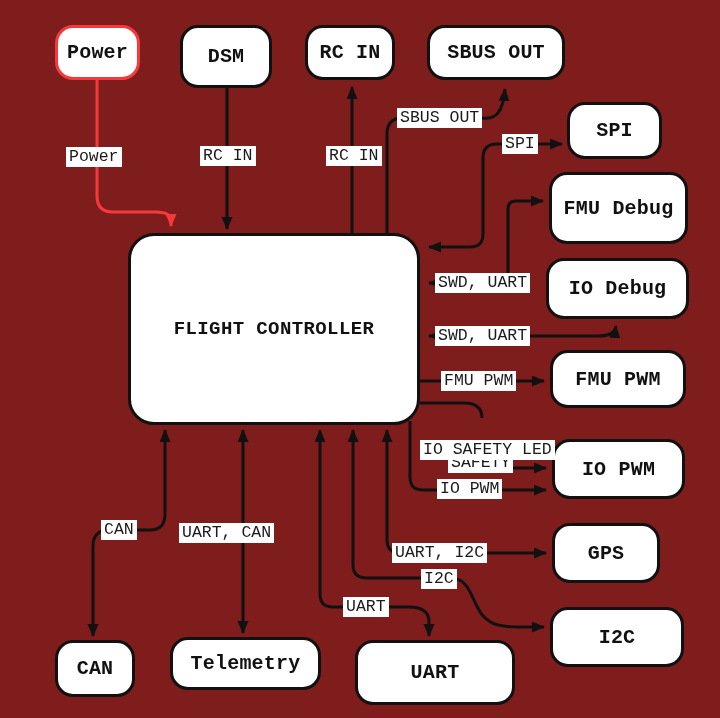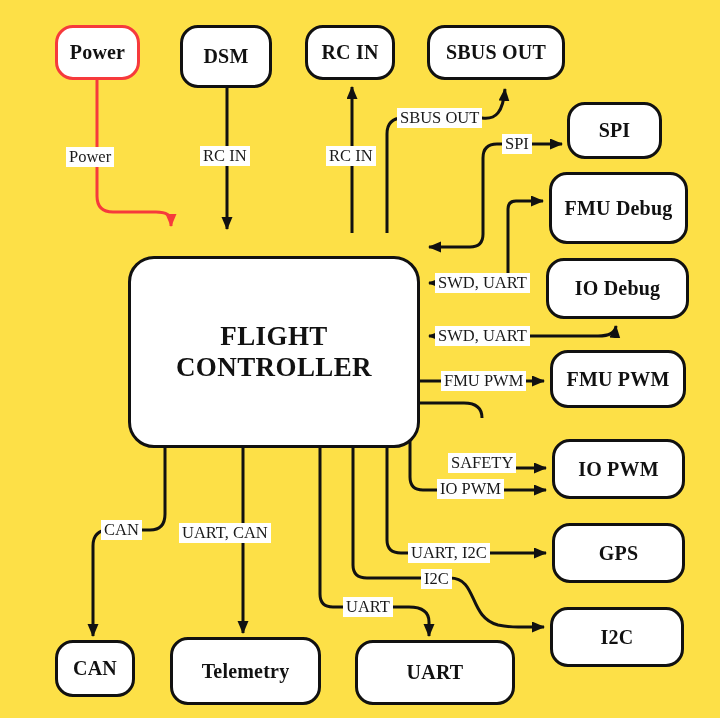--- a/index.html
+++ b/index.html
@@ -1,28 +1,28 @@
 <!DOCTYPE html>
 <html style="--accent: #f63a3c;"><head>
 <meta charset="utf-8">
 <style>
   html,body{margin:0;padding:0;background:#ffffff;}
   #canvas{
-    position:relative;width:720px;height:718px;background:#fde047;overflow:hidden;
-    font-family:Liberation Serif, serif;
+    position:relative;width:720px;height:718px;background:#7f1d1d;overflow:hidden;
+    font-family:Liberation Mono, monospace;
     text-align:center;
   }
   #wires{position:absolute;left:0;top:0;z-index:0;}
   .node{
     position:absolute;z-index:2;background:#fff;border:3px solid #111;
     border-radius:18px;display:flex;align-items:center;justify-content:center;
     font-weight:bold;font-size:20px;color:#111;letter-spacing:.2px;box-sizing:border-box;
   }
   .node.red{border-color:var(--accent,#f63a3c);}
-  .node.fc{border-radius:26px;font-size:27px;border-width:3.5px;letter-spacing:.4px;margin-top:23px;}
+  .node.fc{border-radius:26px;font-size:19px;border-width:3.5px;letter-spacing:.4px;}
   .elabel{
     position:absolute;z-index:3;background:#fff;padding:0 3px;font-size:16.5px;
     color:#1a1a1a;white-space:nowrap;line-height:20px;
   }
 </style>
 </head>
 <body>
 
 <div id="canvas">
 
@@ -99,48 +99,49 @@
   </div>
   <div class="node" style="left:546px;top:258px;width:143px;height:61px;">
     <span>IO Debug</span>
   </div>
   <div class="node" style="left:550px;top:350px;width:136px;height:58px;">
     <span>FMU PWM</span>
   </div>
   <div class="node" style="left:552px;top:439px;width:133px;height:60px;">
     <span>IO PWM</span>
   </div>
-  <div class="node" style="left:552px;top:523px;width:133px;height:60px;">
+  <div class="node" style="left:552px;top:523px;width:108px;height:60px;">
     <span>GPS</span>
   </div>
   <div class="node" style="left:550px;top:607px;width:134px;height:60px;">
     <span>I2C</span>
   </div>
   <div class="node" style="left:55px;top:640px;width:80px;height:57px;">
     <span>CAN</span>
   </div>
-  <div class="node" style="left:170px;top:637px;width:151px;height:68px;">
+  <div class="node" style="left:170px;top:637px;width:151px;height:53px;">
     <span>Telemetry</span>
   </div>
   <div class="node" style="left:355px;top:640px;width:160px;height:65px;">
     <span>UART</span>
   </div>
   <div class="node fc" style="left:128px;top:233px;width:292px;height:192px;">
     <span>FLIGHT CONTROLLER</span>
   </div>
 
   <span class="elabel" style="left:66px;top:147px;">Power</span>
   <span class="elabel" style="left:200px;top:146px;">RC IN</span>
   <span class="elabel" style="left:326px;top:146px;">RC IN</span>
   <span class="elabel" style="left:397px;top:108px;">SBUS OUT</span>
   <span class="elabel" style="left:502px;top:134px;">SPI</span>
   <span class="elabel" style="left:435px;top:273px;">SWD, UART</span>
   <span class="elabel" style="left:435px;top:326px;">SWD, UART</span>
   <span class="elabel" style="left:441px;top:371px;">FMU PWM</span>
   <span class="elabel" style="left:448px;top:416px;margin-top:37px;">SAFETY</span>
+  <span class="elabel" style="left:420px;top:440px;">IO SAFETY LED</span>
   <span class="elabel" style="left:437px;top:479px;">IO PWM</span>
-  <span class="elabel" style="left:408px;top:543px;">UART, I2C</span>
+  <span class="elabel" style="left:392px;top:543px;">UART, I2C</span>
   <span class="elabel" style="left:421px;top:569px;">I2C</span>
   <span class="elabel" style="left:343px;top:597px;">UART</span>
   <span class="elabel" style="left:179px;top:523px;">UART, CAN</span>
   <span class="elabel" style="left:101px;top:520px;">CAN</span>
 
 </div>
 
 </body></html>

